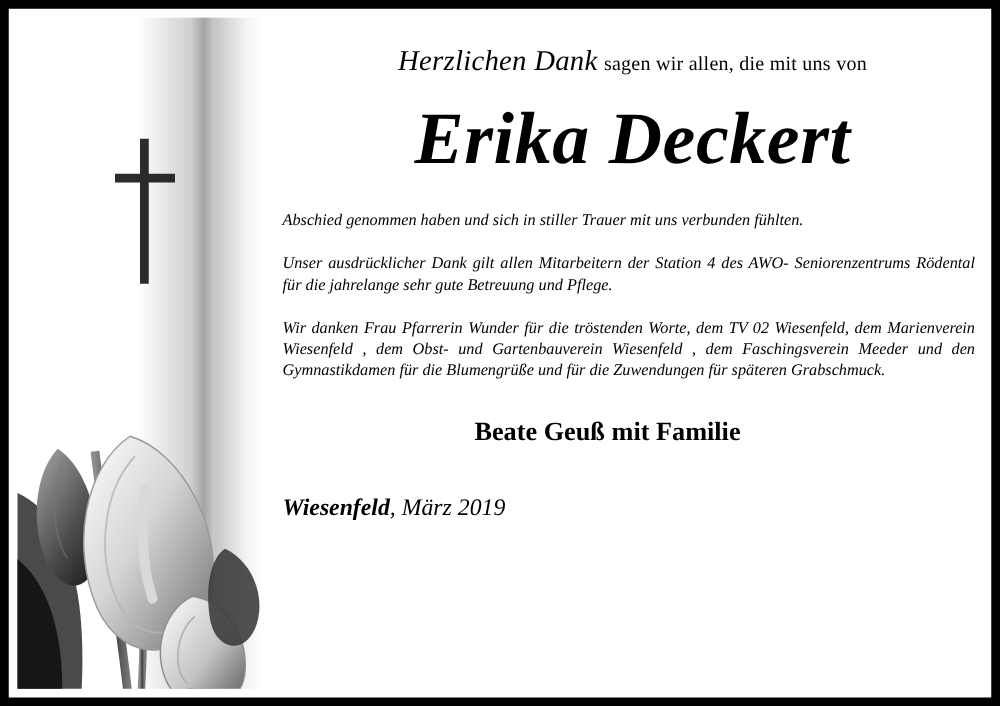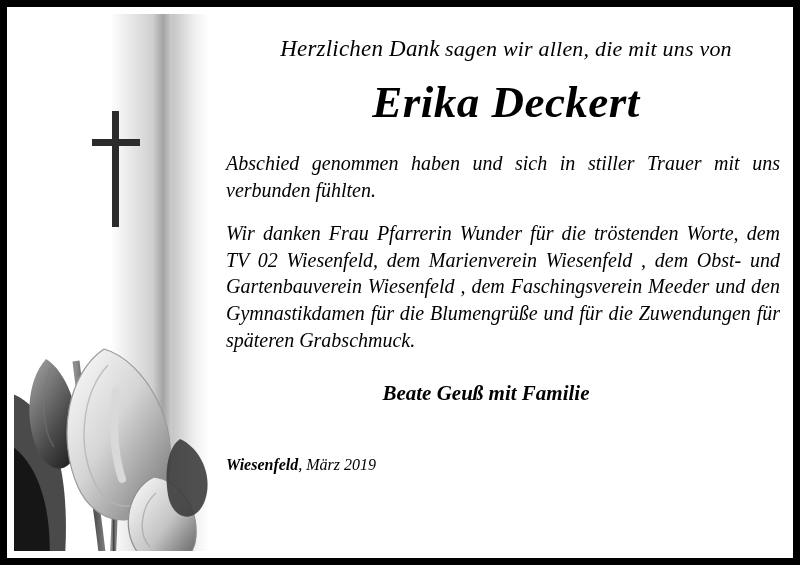--- a/index.html
+++ b/index.html
@@ -99,51 +99,49 @@
     text-align: center;
     letter-spacing: .2px;
     margin-bottom: 6px;
   }
   .line-thanks .bold-ital {
     font-weight: normal;
     font-style: italic;
     font-size: 23px;
   }
   .line-thanks .ital {
-    font-style: italic;
-    font-size: 22px;
+    font-size: 16px;
   }
   .name {
     text-align: center;
-    font-size: 45px;
+    font-size: 59px;
     font-weight: bold;
     font-style: italic;
     letter-spacing: 0.5px;
     margin: 14px 0 22px 0;
   }
   .para {
     font-style: italic;
-    font-size: 20px;
+    font-size: 13px;
     line-height: 1.33;
     text-align: justify;
     margin: 0 0 17px 0;
     padding-right: 6px;
     font-family: Liberation Serif, serif;
   }
   .closing {
     text-align: center;
     font-weight: bold;
-    font-style: italic;
     font-size: 21px;
     margin: 28px 0 0 0;
     padding-right: 40px;
   }
   .place-line {
-    margin-top: 50px;
-    font-size: 16px;
+    margin-top: 38px;
+    font-size: 19px;
     font-style: italic;
   }
   .place-line .place {
     font-weight: bold;
     font-style: italic;
   }
 </style>
 </head>
 <body>
 
@@ -208,20 +206,21 @@
     <div class="text-col">
 
       <div class="line-thanks">
         <span class="bold-ital">Herzlichen Dank</span>
         <span class="ital">sagen wir allen, die mit uns von</span>
       </div>
 
       <div class="name">Erika Deckert</div>
 
       <p class="para">Abschied genommen haben und sich in stiller Trauer mit uns verbunden fühlten.</p>
+      <p class="para">Unser ausdrücklicher Dank gilt allen Mitarbeitern der Station 4 des AWO- Seniorenzentrums Rödental für die jahrelange sehr gute Betreuung und Pflege.</p>
       <p class="para">Wir danken Frau Pfarrerin Wunder für die tröstenden Worte, dem TV 02  Wiesenfeld, dem Marienverein Wiesenfeld , dem Obst- und Gartenbauverein Wiesenfeld , dem Faschingsverein Meeder und den Gymnastikdamen für die Blumengrüße und für die Zuwendungen für späteren Grabschmuck.</p>
 
       <div class="closing">Beate Geuß mit Familie</div>
 
       <div class="place-line">
         <span class="place">Wiesenfeld</span><span>, März 2019</span>
       </div>
 
     </div>
   </div>

